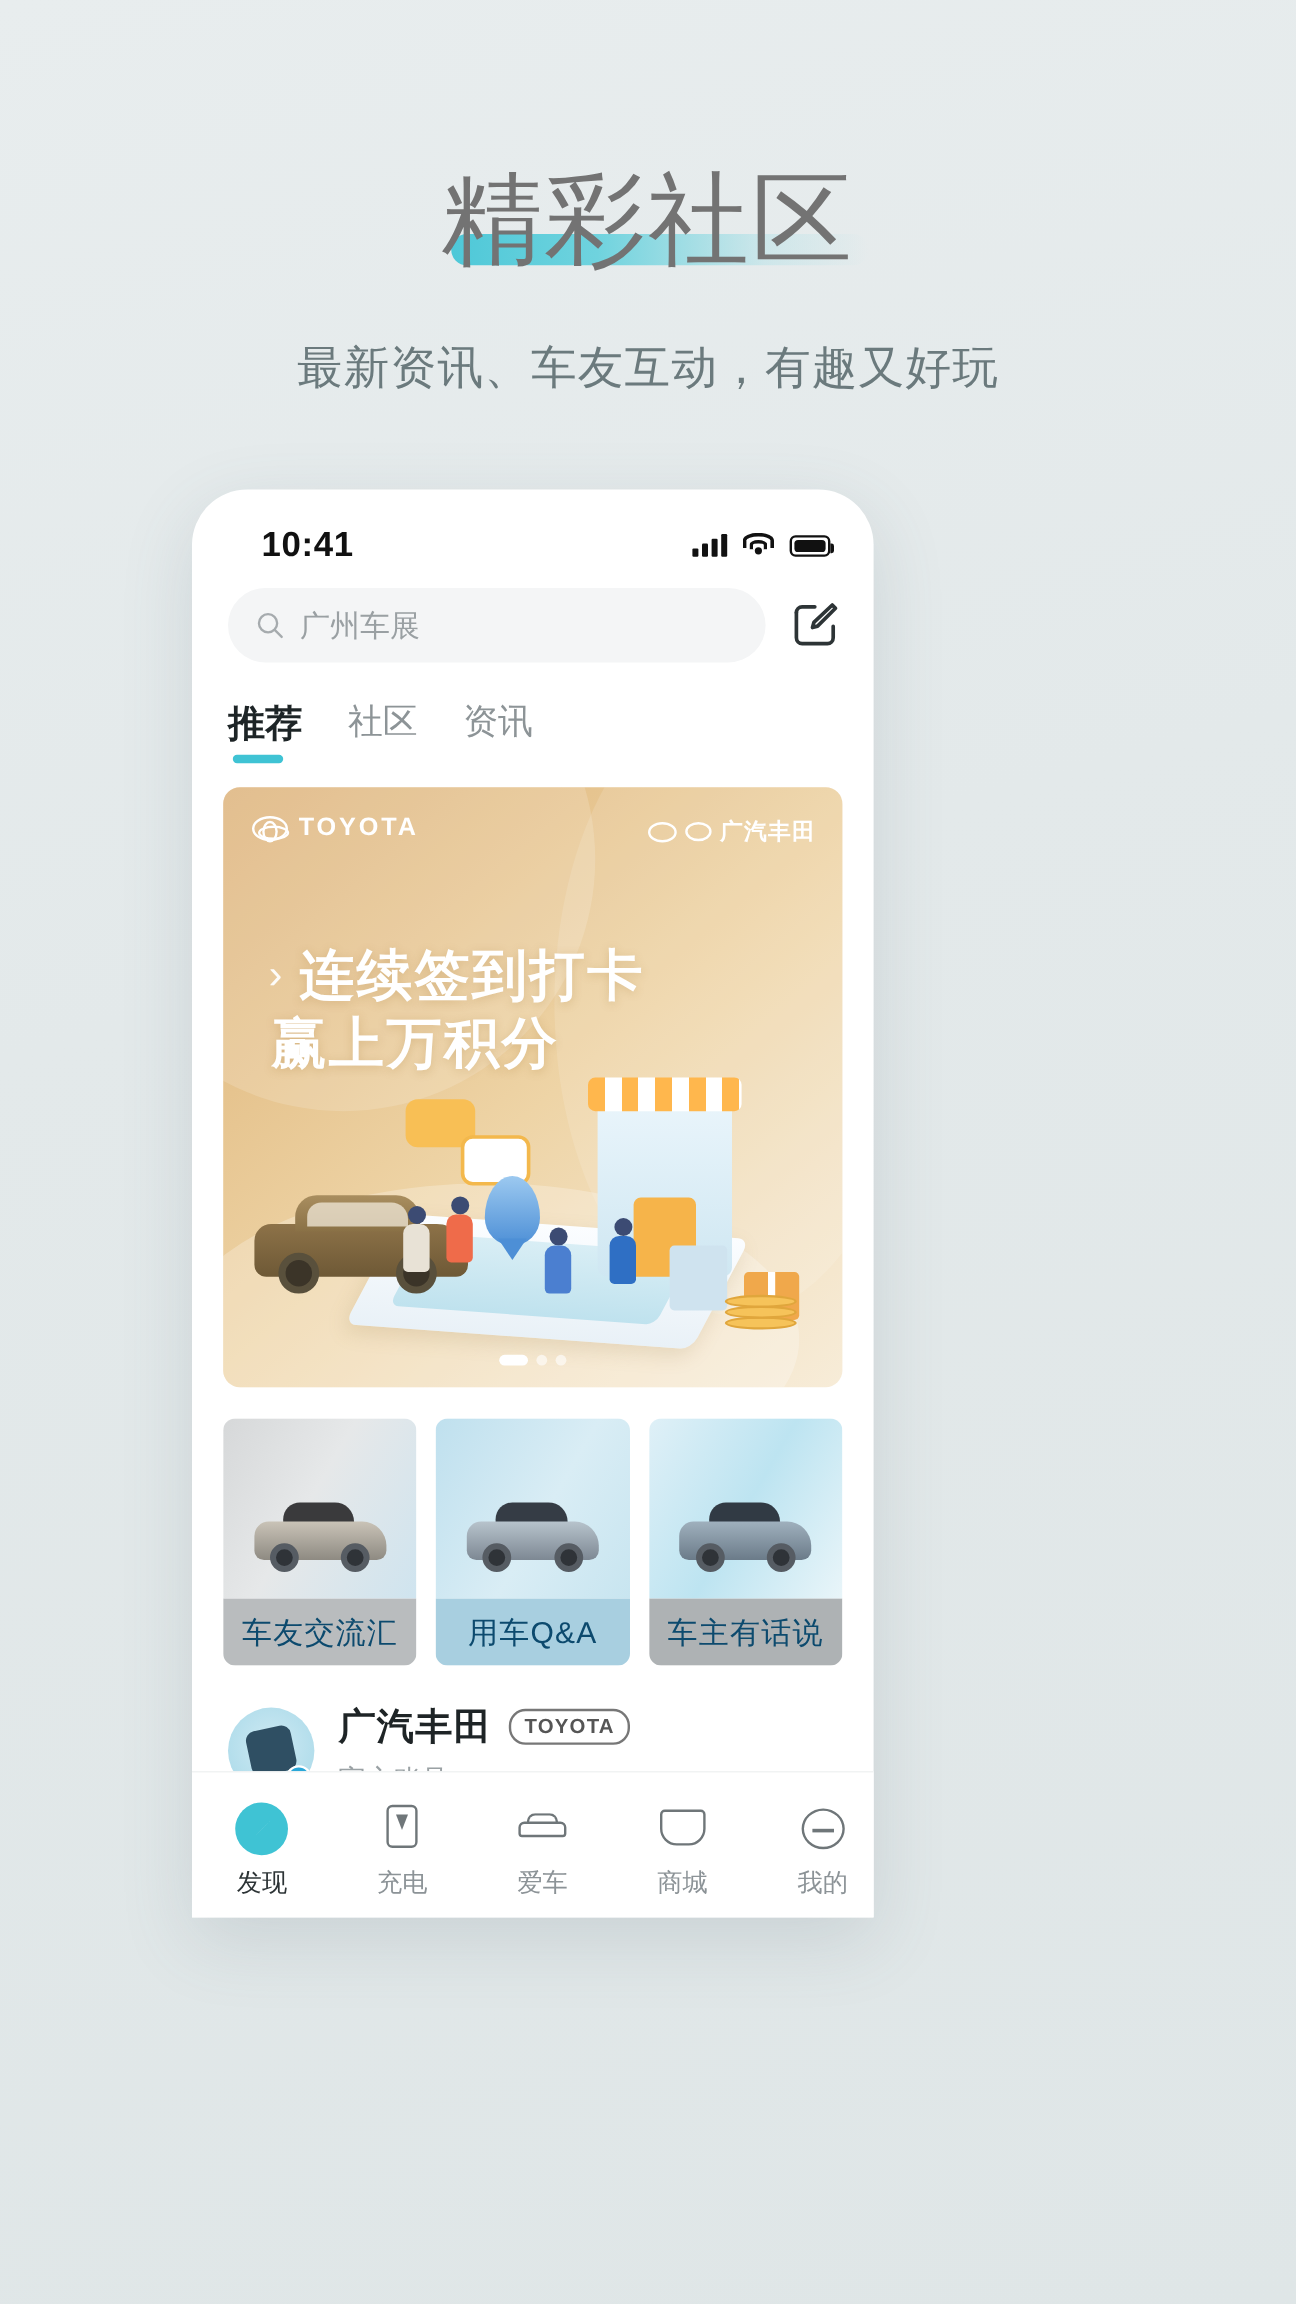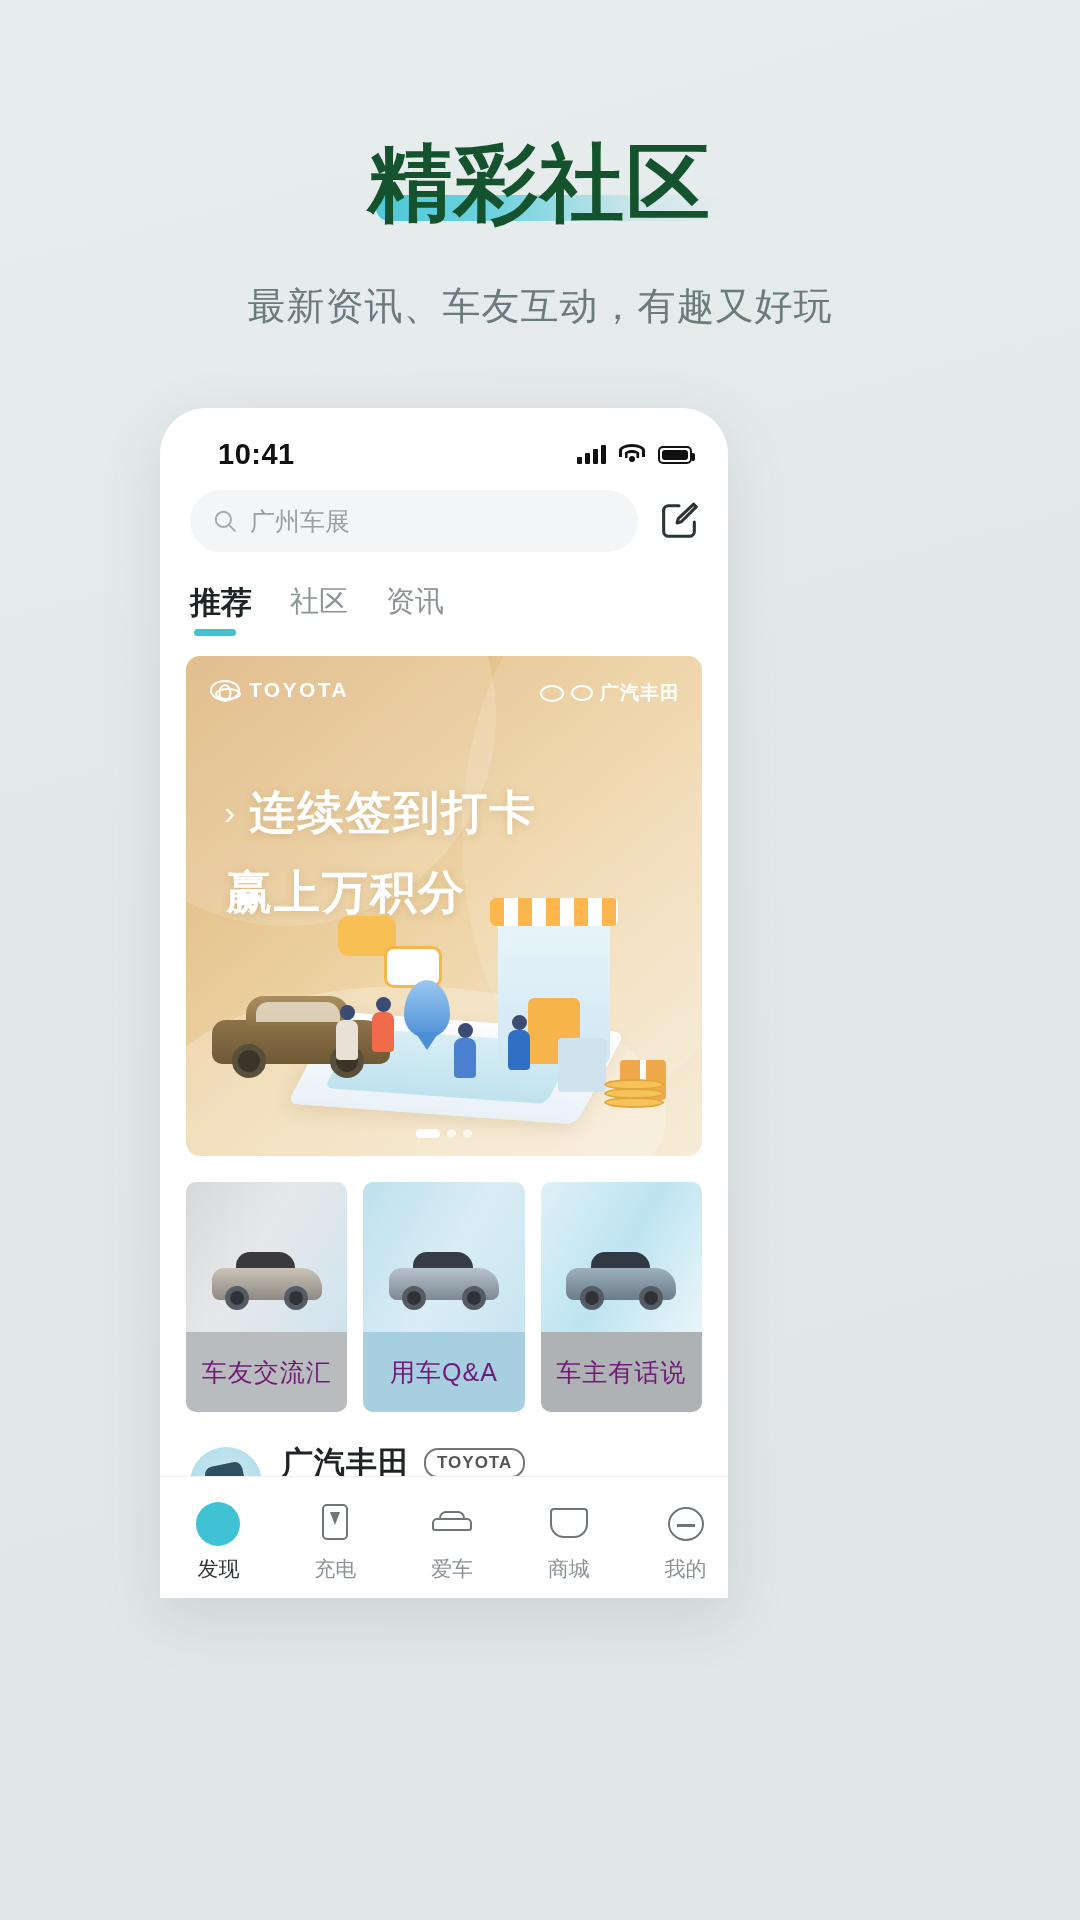--- a/index.html
+++ b/index.html
@@ -13,21 +13,21 @@
   
   .hero { position:absolute; top:0; left:0; width:1080px; text-align:center; }
   .hero-title-wrap { position:relative; display:inline-block; margin-top:138px; }
   .hero-underline {
     position:absolute; left:8px; right:-12px; bottom:8px; height:26px;
     background:linear-gradient(90deg,#4ec8d8 0%,#6fd3de 35%,rgba(160,222,230,0.35) 75%,rgba(200,234,238,0) 100%);
     border-radius:13px; z-index:0;
   }
   .hero-title {
     position:relative; z-index:1;
-    font-size:84px; font-weight:bold; color:#14532d;
+    font-size:84px; font-weight:normal; color:#737373;
     letter-spacing:2px; line-height:1.08;
   }
   .hero-sub {
     margin-top:52px; font-size:38px; color:#6b7a7d;
     letter-spacing:1px; font-weight:normal;
   }
 
   
   .phone {
     position:absolute; left:160px; top:408px;
@@ -101,21 +101,21 @@
   .b-logo-r{position:absolute;right:22px;top:24px;display:flex;align-items:center;gap:7px;
     color:#fff;font-size:19px;font-weight:bold;letter-spacing:1px;}
   .b-logo-r .gac{width:24px;height:17px;border:2px solid #fff;border-radius:50%;}
   .b-logo-r .tyt{width:22px;height:16px;border:2px solid #fff;border-radius:50%;}
   .b-head{position:absolute;left:38px;top:128px;color:#fff;}
   .b-head .l1{display:flex;align-items:center;gap:14px;}
   .b-head .chev{font-size:34px;font-weight:300;opacity:0.95;}
   .b-head .t{font-size:46px;font-weight:bold;letter-spacing:2px;
     text-shadow:0 2px 8px rgba(160,110,40,0.25);line-height:1.24;}
   .b-head .t2{font-size:46px;font-weight:bold;letter-spacing:2px;margin-left:2px;
-    text-shadow:0 2px 8px rgba(160,110,40,0.25);line-height:1.24;margin-top:23px;}
+    text-shadow:0 2px 8px rgba(160,110,40,0.25);line-height:1.24;}
 
   
   .ill{position:absolute;left:0;right:0;bottom:0;height:330px;}
   .plat{position:absolute;left:120px;bottom:42px;width:300px;height:92px;
     background:linear-gradient(180deg,#fbfdff,#e9f1f7);transform:skewX(-28deg) skewY(4deg);
     border-radius:10px;box-shadow:0 6px 16px rgba(150,120,70,0.18);}
   .plat2{position:absolute;left:150px;bottom:60px;width:230px;height:60px;
     background:linear-gradient(180deg,#d9eef5,#bfe2ee);transform:skewX(-28deg) skewY(4deg);
     border-radius:8px;}
   .car{position:absolute;left:26px;bottom:78px;width:178px;height:74px;}
@@ -172,22 +172,22 @@
   .c3 .img{background:linear-gradient(120deg,#bfe0ee 0%,#d9edf5 55%,#c8e5f0 100%);}
   .cv{position:absolute;left:16%;bottom:22px;width:68%;height:54px;}
   .cv .bd{position:absolute;left:0;bottom:10px;width:100%;height:32px;border-radius:12px 20px 8px 8px;}
   .cv .tp{position:absolute;left:22%;bottom:36px;width:54%;height:22px;border-radius:14px 16px 0 0;}
   .cv .wa,.cv .wb{position:absolute;bottom:0;width:24px;height:24px;border-radius:50%;
     background:#2f3338;border:5px solid #565c63;}
   .cv .wa{left:12%;} .cv .wb{right:12%;}
   .c1 .bd{background:linear-gradient(180deg,#c9c3b7,#8e8a82);} .c1 .tp{background:#3a3a3c;}
   .c2 .bd{background:linear-gradient(180deg,#9fb0bd,#6b7b89);} .c2 .tp{background:#313a44;}
   .c3 .bd{background:linear-gradient(180deg,#b7c3cc,#7d8893);} .c3 .tp{background:#353c45;}
-  .card .lab{height:80px;display:flex;align-items:center;justify-content:center;
-    font-size:25px;color:#701a75;letter-spacing:1px;}
+  .card .lab{height:56px;display:flex;align-items:center;justify-content:center;
+    font-size:25px;color:#0c4a6e;letter-spacing:1px;}
   .c1 .lab{background:#b9bcbe;} .c2 .lab{background:#aeb2b4;} .c3 .lab{background:#a8cfe0;}
 
   
   .acct{display:flex;align-items:center;gap:20px;padding:30px 26px 0 30px;}
   .ava{width:72px;height:72px;border-radius:50%;flex-shrink:0;position:relative;
     background:radial-gradient(circle at 50% 45%,#cfeaf3,#a6d8e8);
     display:flex;align-items:center;justify-content:center;overflow:hidden;}
   .ava .fig{width:38px;height:38px;border-radius:8px;background:#2f4f63;transform:rotate(-12deg);}
   .ava .vb{position:absolute;right:2px;bottom:2px;width:22px;height:22px;border-radius:50%;
     background:#2aa7d8;border:2px solid #fff;color:#fff;font-size:13px;font-weight:bold;

